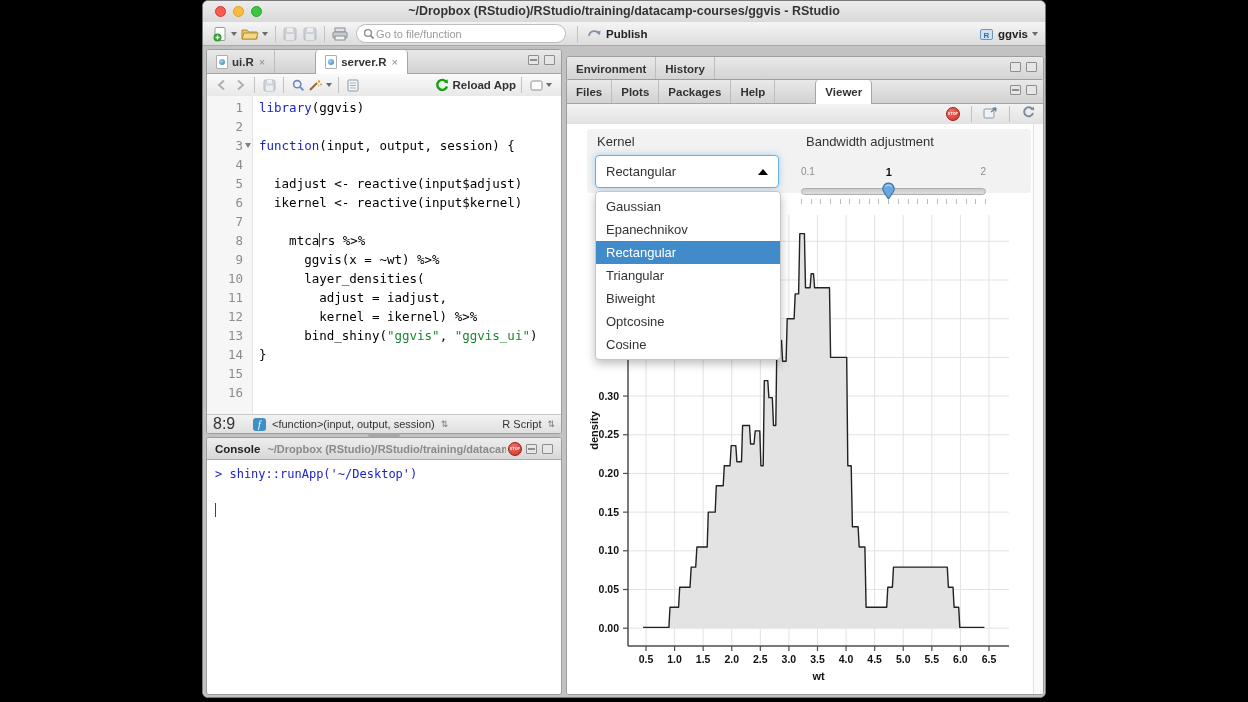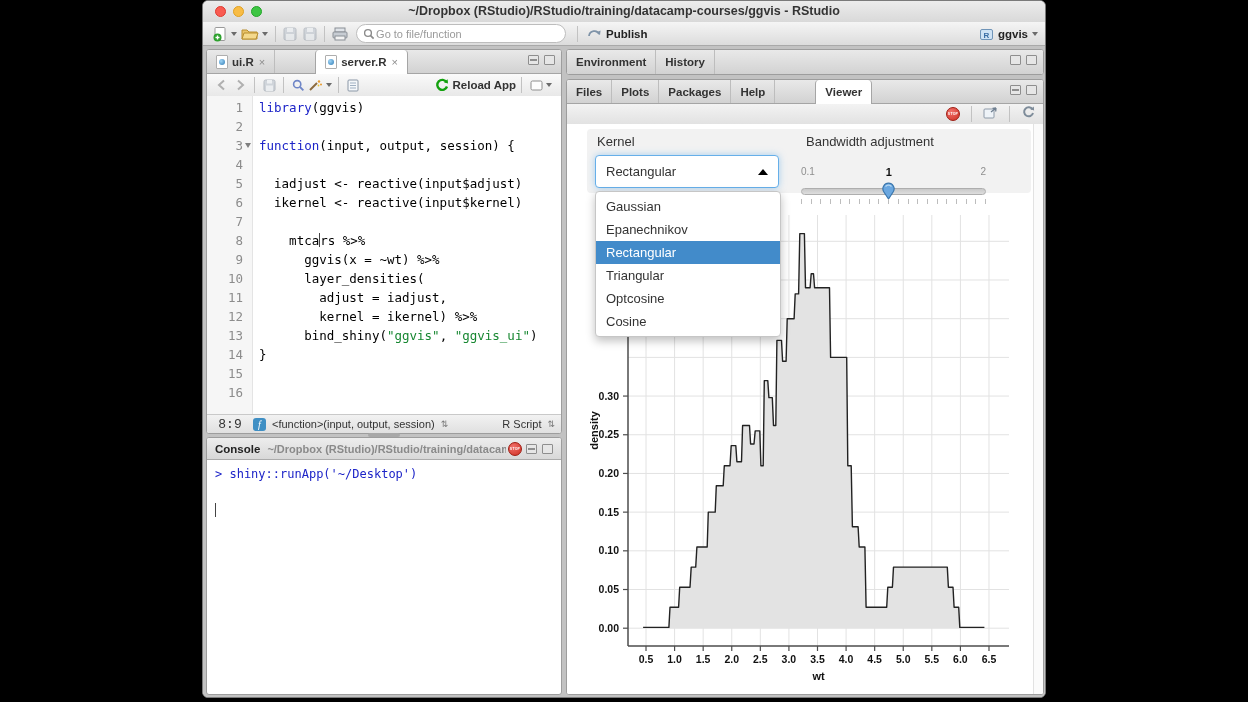--- a/index.html
+++ b/index.html
@@ -66,21 +66,21 @@
   .gutter .gl{padding-right:9px;position:relative;}
   .gutter .fold{position:absolute;right:1px;top:7px;width:0;height:0;border-left:3.5px solid transparent;
                 border-right:3.5px solid transparent;border-top:5px solid #7f7f7f;}
   .code{flex:1;padding:2px 0 0 6px;color:#000;white-space:pre;}
   .kw{color:#1d24c8;}
   .str{color:#178731;}
   .cursor{display:inline-block;width:1px;height:14px;background:#444;vertical-align:-2px;}
   .src-status{position:absolute;left:0;bottom:0;right:0;height:18px;background:linear-gradient(#f2f2f2,#e0e0e0);
               border-top:1px solid #c9c9c9;display:flex;align-items:center;font-size:11px;color:#333;
               padding:0 6px;gap:6px;}
-  .pos{font-family:Liberation Mono, monospace;font-size:13px;width:34px;text-align:center;}
+  .pos{font-family:Liberation Sans, sans-serif;font-size:16px;width:34px;}
   .f-icon{width:13px;height:13px;border-radius:3px;background:#3f8fc4;color:#fff;font-size:10px;
           font-style:italic;font-family:"Liberation Serif",serif;display:flex;align-items:center;
           justify-content:center;}
   .updown{font-size:9px;color:#777;}
   
   .console-header{height:21px;background:linear-gradient(#ededed,#d8d8d8);border-bottom:1px solid #ababab;
                   display:flex;align-items:center;padding:0 8px;position:relative;overflow:hidden;}
   .console-title{font-size:11.5px;font-weight:bold;color:#222;margin-right:7px;}
   .console-path{font-size:11px;color:#8a8a8a;font-weight:bold;white-space:nowrap;overflow:hidden;flex:1;}
   .console-body{padding:5px 8px;font-family:"DejaVu Sans Mono",monospace;font-size:12px;line-height:18.5px;
@@ -317,21 +317,21 @@
         <span class="console-path">~/Dropbox (RStudio)/RStudio/training/datacamp-co</span>
         <span class="stop-ico" style="flex-shrink:0;margin:0 2px;">STOP</span>
         <span class="win-ctrls" style="position:static;margin-left:2px;">
           <span class="wc min"></span>
           <span class="wc"></span>
         </span>
       </div>
       <div class="console-body" id="console-body"><div class="cmd">&gt; shiny::runApp('~/Desktop')</div><div>&nbsp;</div><div><span class="cursor"></span></div></div>
     </div>
 
-    <div class="pane" style="left:363px;top:3px;width:478px;height:26px;text-align:right;">
+    <div class="pane" style="left:363px;top:10px;width:478px;height:26px;text-align:right;">
       <div class="tabstrip" style="height:100%;border-bottom:none;">
         <div class="tab">
             <span>Environment</span>
           </div>
         <div class="tab">
             <span>History</span>
           </div>
         <div class="win-ctrls">
           <span class="wc"></span>
           <span class="wc"></span>
@@ -398,20 +398,21 @@
         <div class="ctl-label" style="left:30px;top:10px;">Kernel</div>
         <div class="select">
           <span>Rectangular</span>
           <span class="caret up"></span>
         </div>
         <div class="menu" id="kernel-menu">
             <div class="opt">Gaussian</div>
             <div class="opt">Epanechnikov</div>
             <div class="opt selected">Rectangular</div>
             <div class="opt">Triangular</div>
+            <div class="opt">Biweight</div>
             <div class="opt">Optcosine</div>
             <div class="opt">Cosine</div>
           </div>
 
         <div class="ctl-label" style="left:239px;top:10px;">Bandwidth adjustment</div>
         <div class="slider">
           <span class="sl-label" style="left:0;">0.1</span>
           <span class="sl-label mid" id="slider-mid" style="left: 84.6316px;">1</span>
           <span class="sl-label" style="right:0;">2</span>
           <div class="sl-track"></div>

